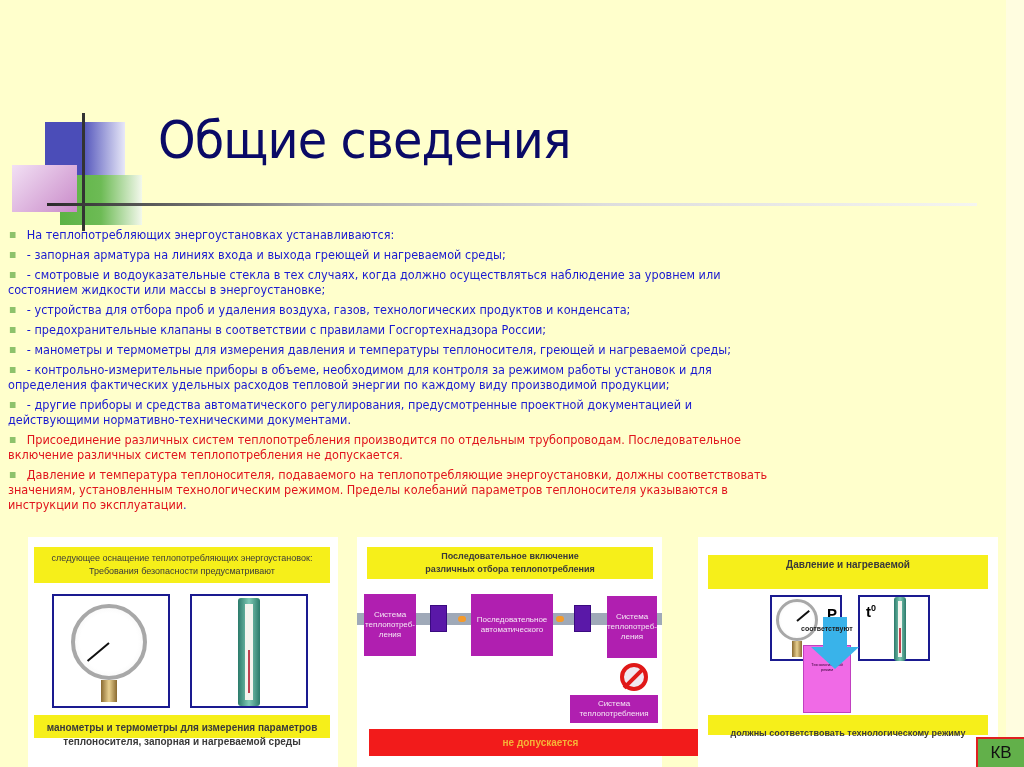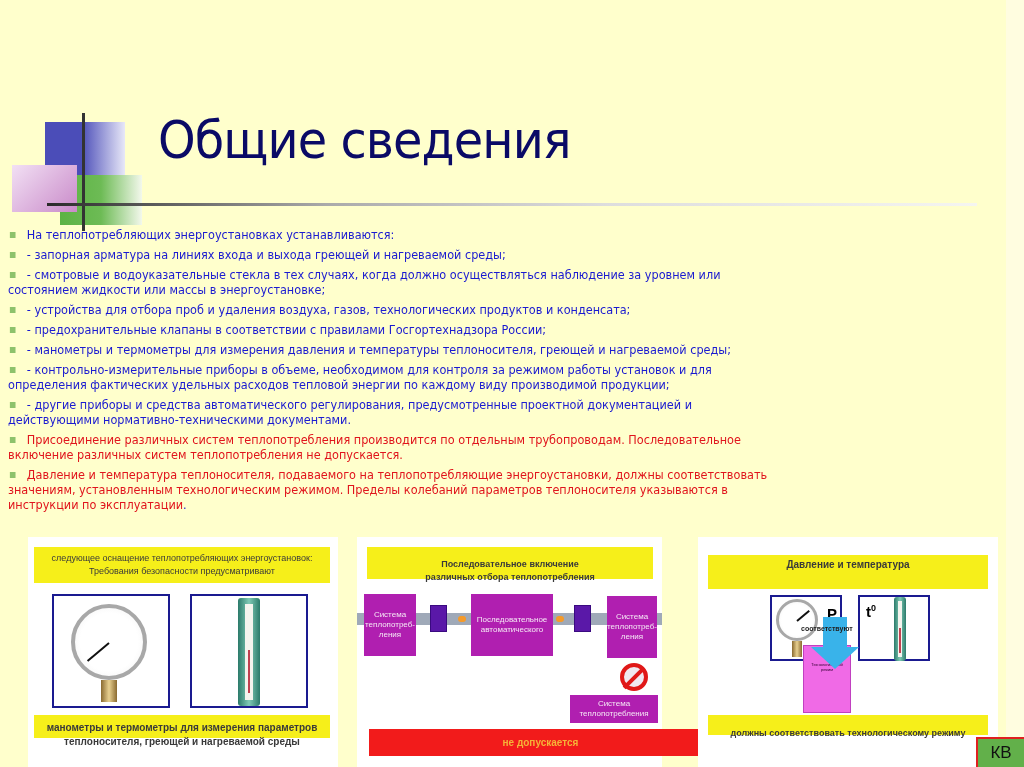--- a/index.html
+++ b/index.html
@@ -133,26 +133,26 @@
       <div class="stem" style="left:47px; top:84px; width:16px; height:22px;"></div>
     </div>
     <div class="imgbox" style="left:162px; top:57px; width:118px; height:114px;">
       <div class="thermo" style="left:46px; top:2px; width:22px; height:108px;">
         <div class="glass"></div>
           <div class="liquid"></div>
       </div>
     </div>
     <div class="ybar" style="left:6px; top:178px; width:296px; height:23px; font-size:10px; line-height:14px; padding-top:6px;">
       <div>манометры и термометры для измерения параметров</div>
-      <div>теплоносителя, греющей и нагреваемой среды</div>
+      <div>теплоносителя, запорная и нагреваемой среды</div>
     </div>
   </div>
 
   <div class="panel p2">
-    <div class="ybar" style="left:10px; top:10px; width:286px; height:32px; font-size:9px; line-height:13px; padding-top:11px;">
+    <div class="ybar" style="left:10px; top:10px; width:286px; height:32px; font-size:9px; line-height:13px; padding-top:3px;">
       <div>Последовательное включение</div>
       <div>различных отбора теплопотребления</div>
     </div>
     <div class="pipe" style="left:0; top:76px; width:305px; height:12px;"></div>
     <div class="mag" style="left:7px; top:57px; width:52px; height:62px;">
       <div>
           <div>Система</div>
           <div>теплопотреб-</div>
           <div>ления</div>
         </div>
@@ -179,21 +179,21 @@
       <div>
           <div>Система</div>
           <div>теплопотребления</div>
         </div>
     </div>
     <div class="nobox" style="left:12px; top:192px; width:343px; height:27px;">не допускается</div>
   </div>
 
   <div class="panel p3">
     <div class="ybar" style="left:10px; top:18px; width:280px; height:34px; font-size:10px; line-height:14px; padding-top:3px;">
-      <div>Давление и температура</div>
+      <div>Давление и нагреваемой</div>
     </div>
     <div class="imgbox" style="left:72px; top:58px; width:72px; height:66px;">
       <div class="gauge" style="left:4px; top:2px; width:42px; height:42px; border-width:3px;">
         <div class="needle" style="width:16px; transform: rotate(-40deg);"></div>
       </div>
       <div class="stem" style="left:20px; top:44px; width:10px; height:16px;"></div>
       <div style="position:absolute; left:55px; top:8px; font-size:15px; font-weight:bold; font-family:'Liberation Sans',sans-serif;">P</div>
     </div>
     <div class="imgbox" style="left:160px; top:58px; width:72px; height:66px;">
       <div style="position:absolute; left:6px; top:6px; font-size:15px; font-weight:bold; font-family:'Liberation Sans',sans-serif;"><span>t</span><sup style="font-size:9px;">0</sup></div>

